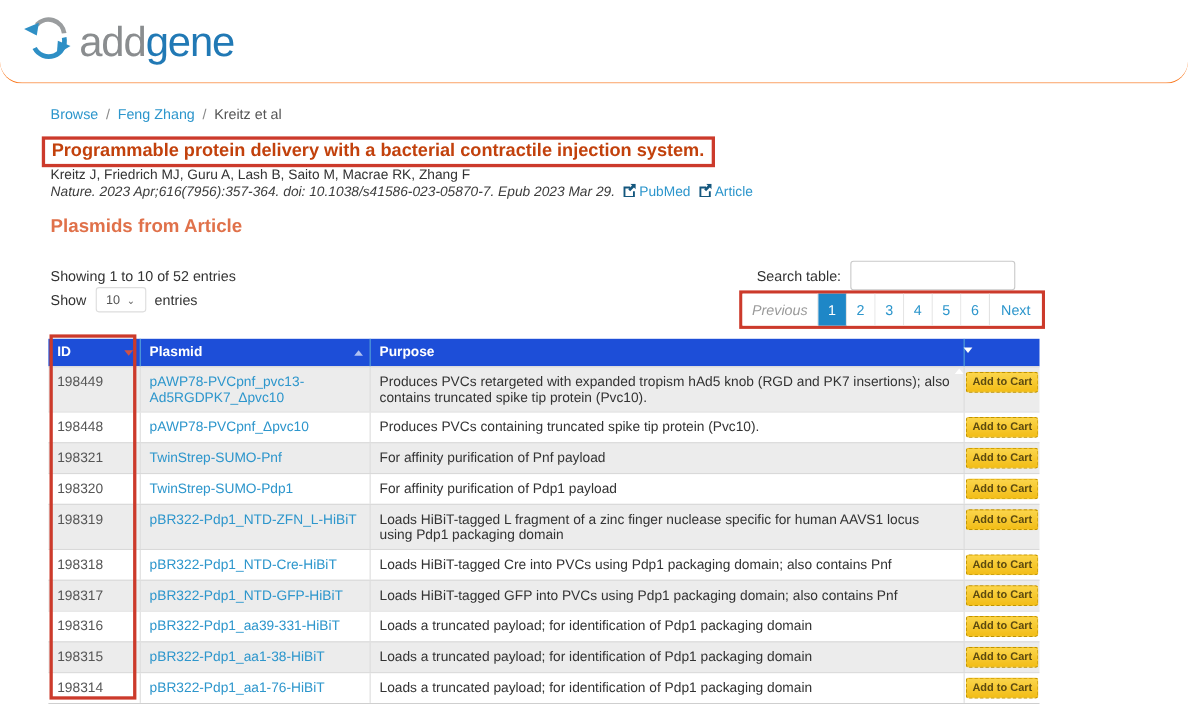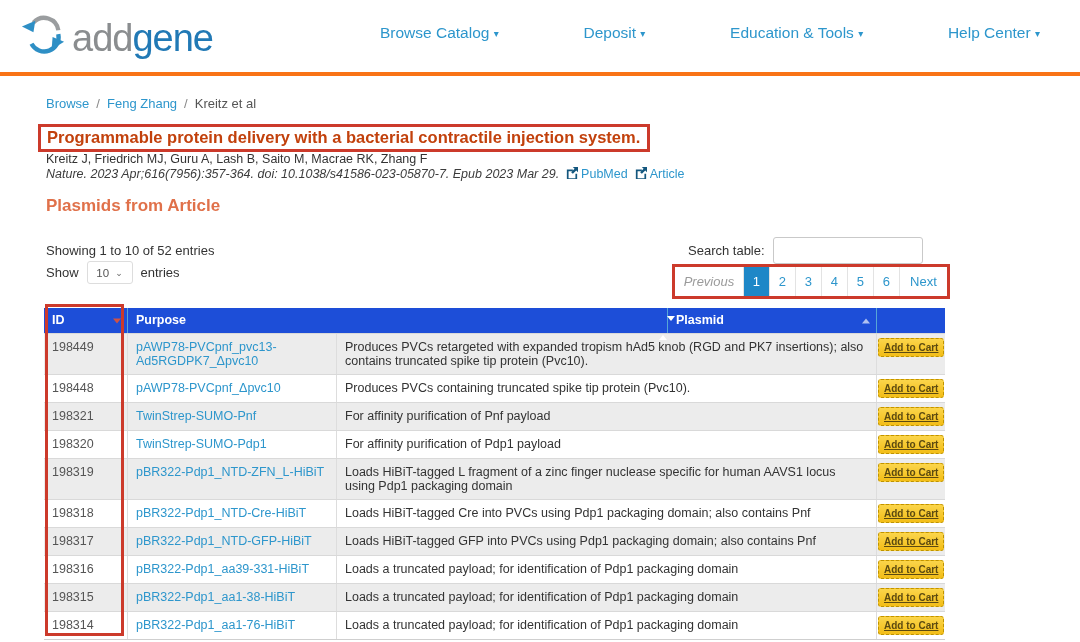--- a/index.html
+++ b/index.html
@@ -3,21 +3,21 @@
 <meta charset="utf-8">
 <style>
   * { margin:0; padding:0; box-sizing:border-box; }
   html,body { width:1080px; height:642px; background:#fff; font-family:"Liberation Sans", sans-serif; }
   .page { position:relative; width:1080px; height:642px; overflow:hidden; background:#fff; }
 
   
   .topbar-frag { position:absolute; left:505px; top:0; width:85px; height:3px; }
 
   
-  .site-header { position:absolute; left:0; top:0; width:1080px; height:76px; background:#fff; border-bottom:4px solid #f97316; }
+  .site-header { position:absolute; left:0; top:0; width:1080px; height:76px; background:#fff; border-bottom:1px solid #f97316;border-radius:20px; }
   .logo { position:absolute; left:20px; top:13px; display:flex; align-items:center; cursor:pointer; }
   .logo-text { font-size:38px; font-weight:400; letter-spacing:-1px; line-height:1; margin-left:6px; }
   .logo-gray { color:#8a8d8f; }
   .logo-blue { color:#2179b5; }
   .main-nav { position:absolute; left:380px; top:24px; width:660px; display:flex; justify-content:space-between; }
   .nav-item { font-size:15.5px; color:#2d96cc; cursor:pointer; white-space:nowrap; }
   .nav-item .caret { font-size:10px; position:relative; top:-1px; }
 
   
   .breadcrumb { position:absolute; left:46px; top:96px; font-size:13px; color:#777; }
@@ -72,21 +72,21 @@
 
   .tr { display:flex; border-top:1px solid #d9d9d9; background:#fff; }
   .tr.odd { background:#ececec; }
   .td { padding:6px 8px; border-right:1px solid #ddd; color:#333; overflow-wrap:break-word; }
   .td:last-child { border-right:none; }
   .td-id { width:84px; color:#555; }
   .td-plasmid { width:209px; }
   .td-plasmid a { color:#2d96cc; text-decoration:none; cursor:pointer; }
   .td-purpose { width:540px; }
   .td-cart { width:68px; padding:4px 2px 4px 1px; }
-  .cart-btn { font-family:"Liberation Sans", sans-serif; font-size:10px; font-weight:bold; color:#5c4a10; background:linear-gradient(#fbd54b,#f2bd17); border:1px dashed #bf9300; border-radius:3px; padding:3px 5px; white-space:nowrap; cursor:pointer;text-decoration:underline; }
+  .cart-btn { font-family:"Liberation Sans", sans-serif; font-size:10px; font-weight:bold; color:#5c4a10; background:linear-gradient(#fbd54b,#f2bd17); border:1px dashed #bf9300; border-radius:3px; padding:3px 5px; white-space:nowrap; cursor:pointer; }
 
   
   .id-col-annotation { position:absolute; left:45px; top:304px; width:79px; height:332px; border:3px solid #cc3a2b; pointer-events:none; }
 </style>
 </head>
 <body>
 
 <div class="page">
 
   <div class="topbar-frag" style="background:#2f7fa5;"></div>
@@ -96,26 +96,20 @@
       <span>
         <svg width="46" height="46" viewBox="0 0 48 48">
           <path d="M14 10 A 15 15 0 0 1 40 18" fill="none" stroke="#9a9d9f" stroke-width="4.5"></path>
           <path d="M40 22 A 15 15 0 0 1 12 32" fill="none" stroke="#2e8fc5" stroke-width="4.5"></path>
           <path d="M2 14 L16 8 L14 20 Z" fill="#2e8fc5"></path>
           <path d="M46 30 L33 38 L34 25 Z" fill="#2e8fc5"></path>
         </svg>
       </span>
       <span class="logo-text"><span class="logo-gray">add</span><span class="logo-blue">gene</span></span>
     </div>
-    <div class="main-nav">
-      <span class="nav-item"><span>Browse Catalog</span> <span class="caret">▾</span></span>
-      <span class="nav-item"><span>Deposit</span> <span class="caret">▾</span></span>
-      <span class="nav-item"><span>Education &amp; Tools</span> <span class="caret">▾</span></span>
-      <span class="nav-item"><span>Help Center</span> <span class="caret">▾</span></span>
-    </div>
   </div>
 
   <div class="breadcrumb">
     <a>Browse</a><span class="sep">/</span><a>Feng Zhang</a><span class="sep">/</span><span class="current">Kreitz et al</span>
   </div>
 
   <div class="title-box">
     <div class="article-title">Programmable protein delivery with a bacterial contractile injection system.</div>
   </div>
   <div class="authors">Kreitz J, Friedrich MJ, Guru A, Lash B, Saito M, Macrae RK, Zhang F</div>
@@ -155,22 +149,22 @@
         <div class="pg-btn pg-page">4</div>
         <div class="pg-btn pg-page">5</div>
         <div class="pg-btn pg-page">6</div>
       </div>
     <div class="pg-btn pg-next">Next</div>
   </div>
 
   <div class="data-table">
     <div class="thead">
       <div class="th th-id"><span>ID</span><span class="sort-icon sort-desc"></span></div>
+      <div class="th th-plasmid"><span>Plasmid</span><span class="sort-icon sort-asc"></span></div>
       <div class="th th-purpose"><span>Purpose</span><span class="sort-icon sort-both"><span class="up"></span><span class="down"></span></span></div>
-      <div class="th th-plasmid"><span>Plasmid</span><span class="sort-icon sort-asc"></span></div>
       <div class="th th-cart"></div>
     </div>
     <div id="table-body">
         <div class="tr odd">
           <div class="td td-id">198449</div>
           <div class="td td-plasmid"><a>pAWP78-PVCpnf_pvc13-Ad5RGDPK7_Δpvc10</a></div>
           <div class="td td-purpose">Produces PVCs retargeted with expanded tropism hAd5 knob (RGD and PK7 insertions); also contains truncated spike tip protein (Pvc10).</div>
           <div class="td td-cart"><button class="cart-btn">Add to Cart</button></div>
         </div>
         <div class="tr">

